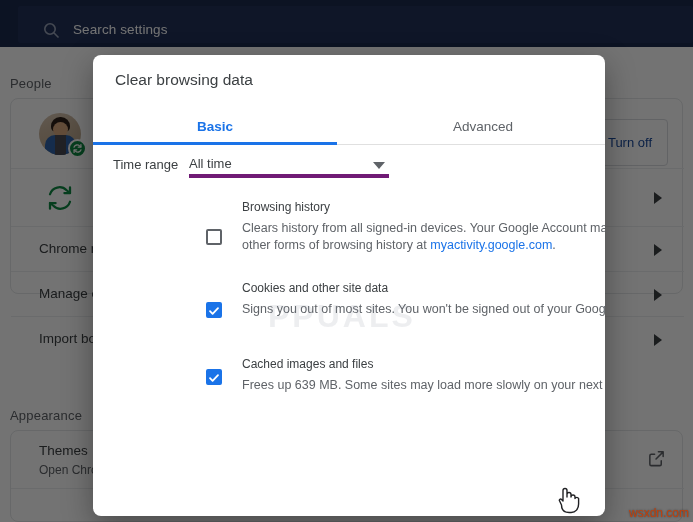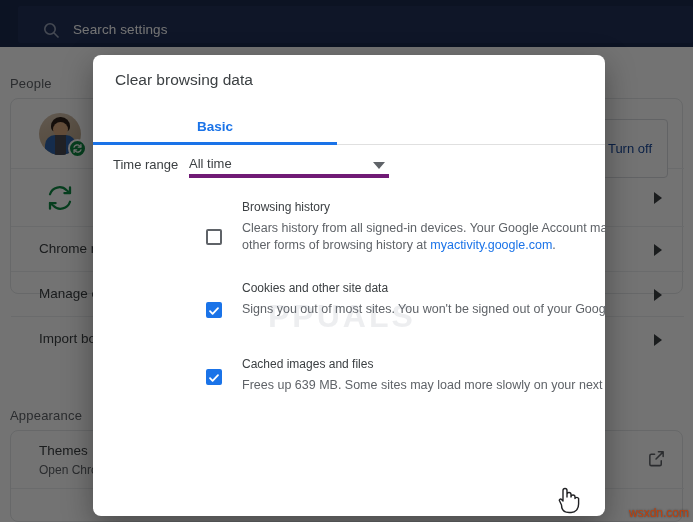--- a/index.html
+++ b/index.html
@@ -80,21 +80,21 @@
     border: 2px solid #ffffff;
   }
   .sync-badge svg { position: absolute; left: 2px; top: 2px; }
 
   .sync-icon-row {
     position: absolute; left: 34px; top: 14px; width: 30px; height: 30px;
   }
 
   .turn-off-btn {
     position: absolute; right: 16px; top: 20px;
-    padding: 21px 15px; font-size: 13px; color: #1a4a9c;
+    padding: 15px 15px; font-size: 13px; color: #1a4a9c;
     border: 1px solid #dadce0; border-radius: 4px; background: #fff;
     font-family: "Liberation Sans", sans-serif; cursor: pointer;
   }
 
   .chevron {
     position: absolute; right: 22px; width: 0; height: 0;
     border-top: 6px solid transparent;
     border-bottom: 6px solid transparent;
     border-left: 8px solid #3c4043;
   }
@@ -284,20 +284,21 @@
   </div>
 
   <div class="overlay"></div>
 
   <div class="dialog">
 
     <div class="dlg-title">Clear browsing data</div>
 
     <div class="tabs">
       <div class="tab basic">Basic</div>
+      <div class="tab advanced">Advanced</div>
     </div>
     <div class="tabs-divider"></div>
     <div class="tab-underline"></div>
 
     <div class="timerange-label">Time range</div>
     <div class="timerange-select">
       <span class="timerange-value">All time</span>
       <span class="dropdown-arrow"></span>
     </div>
 

